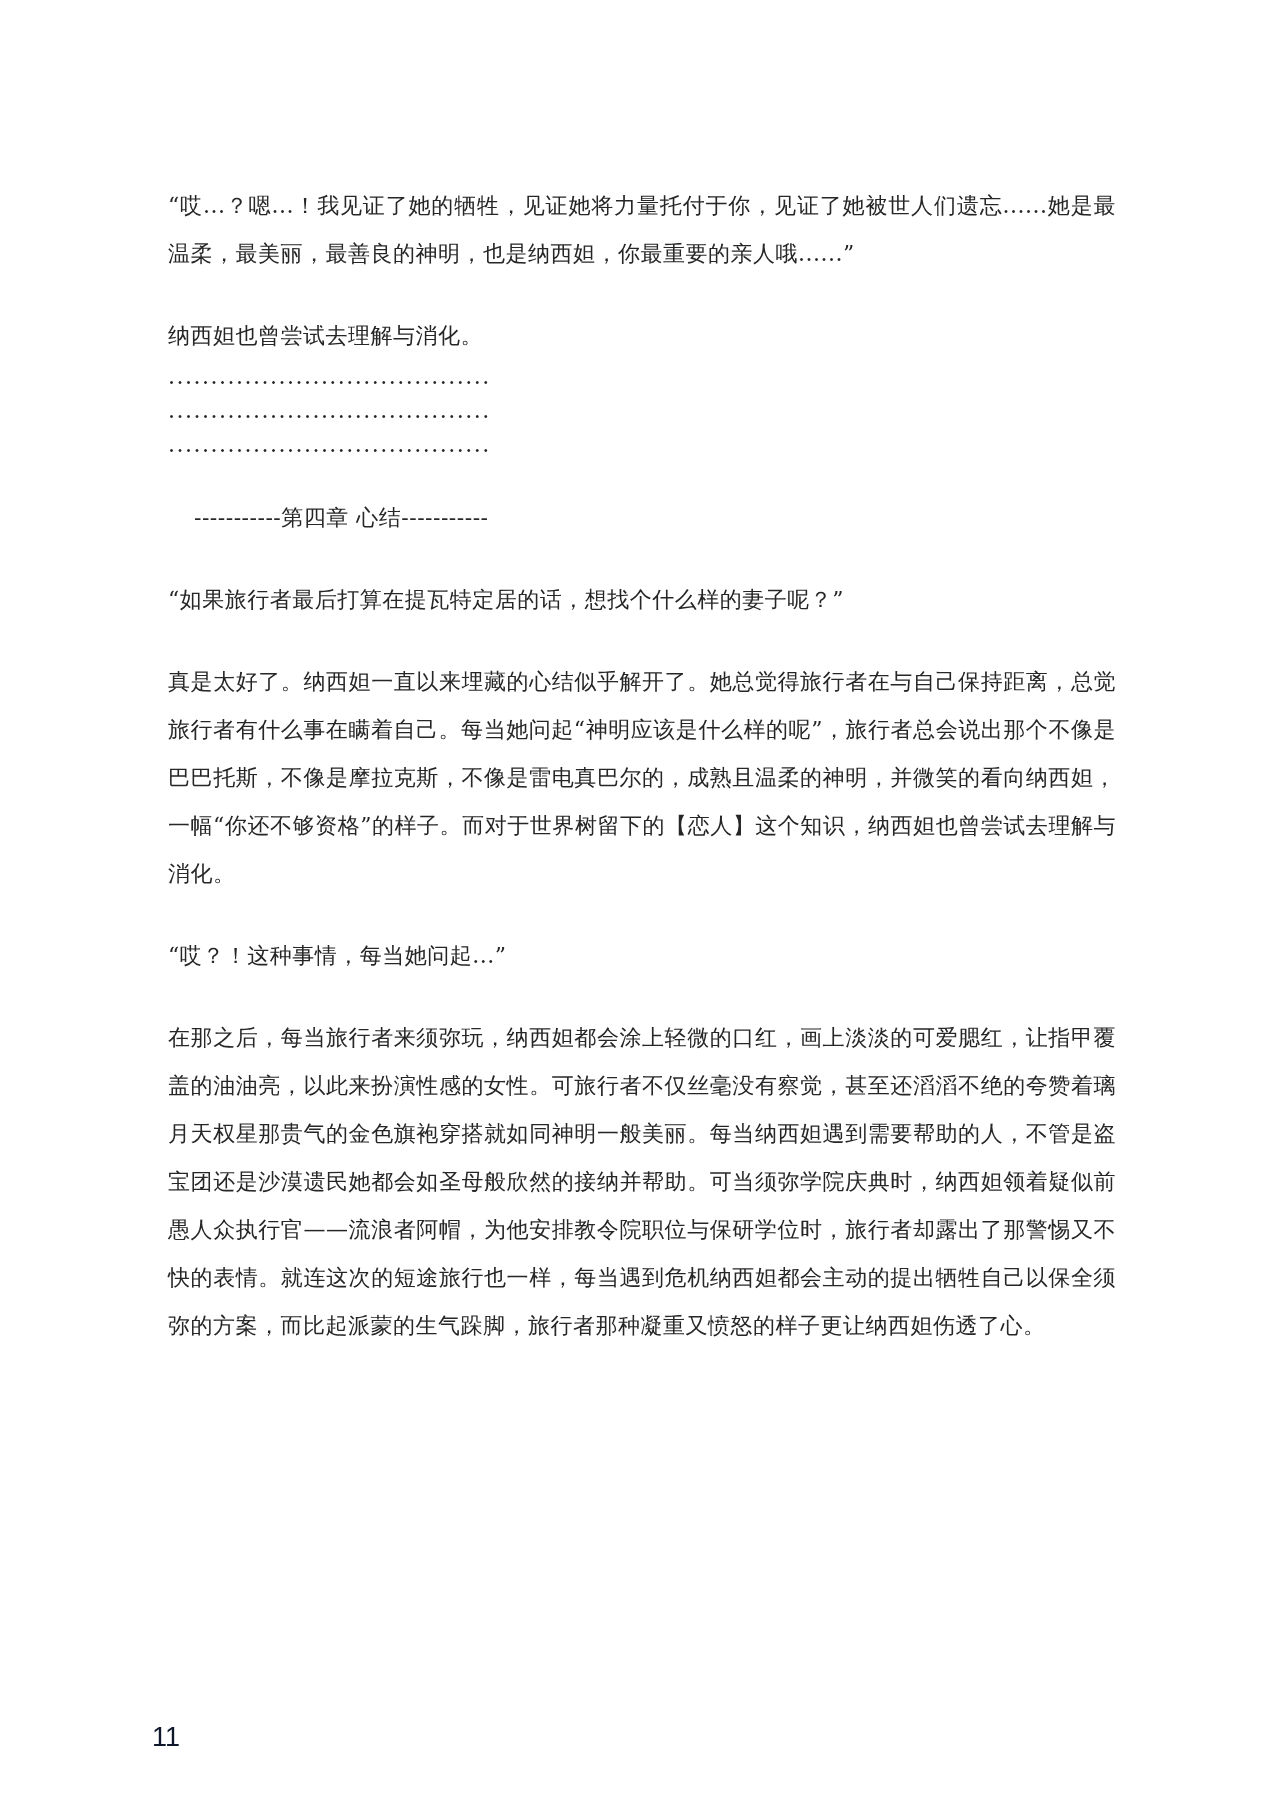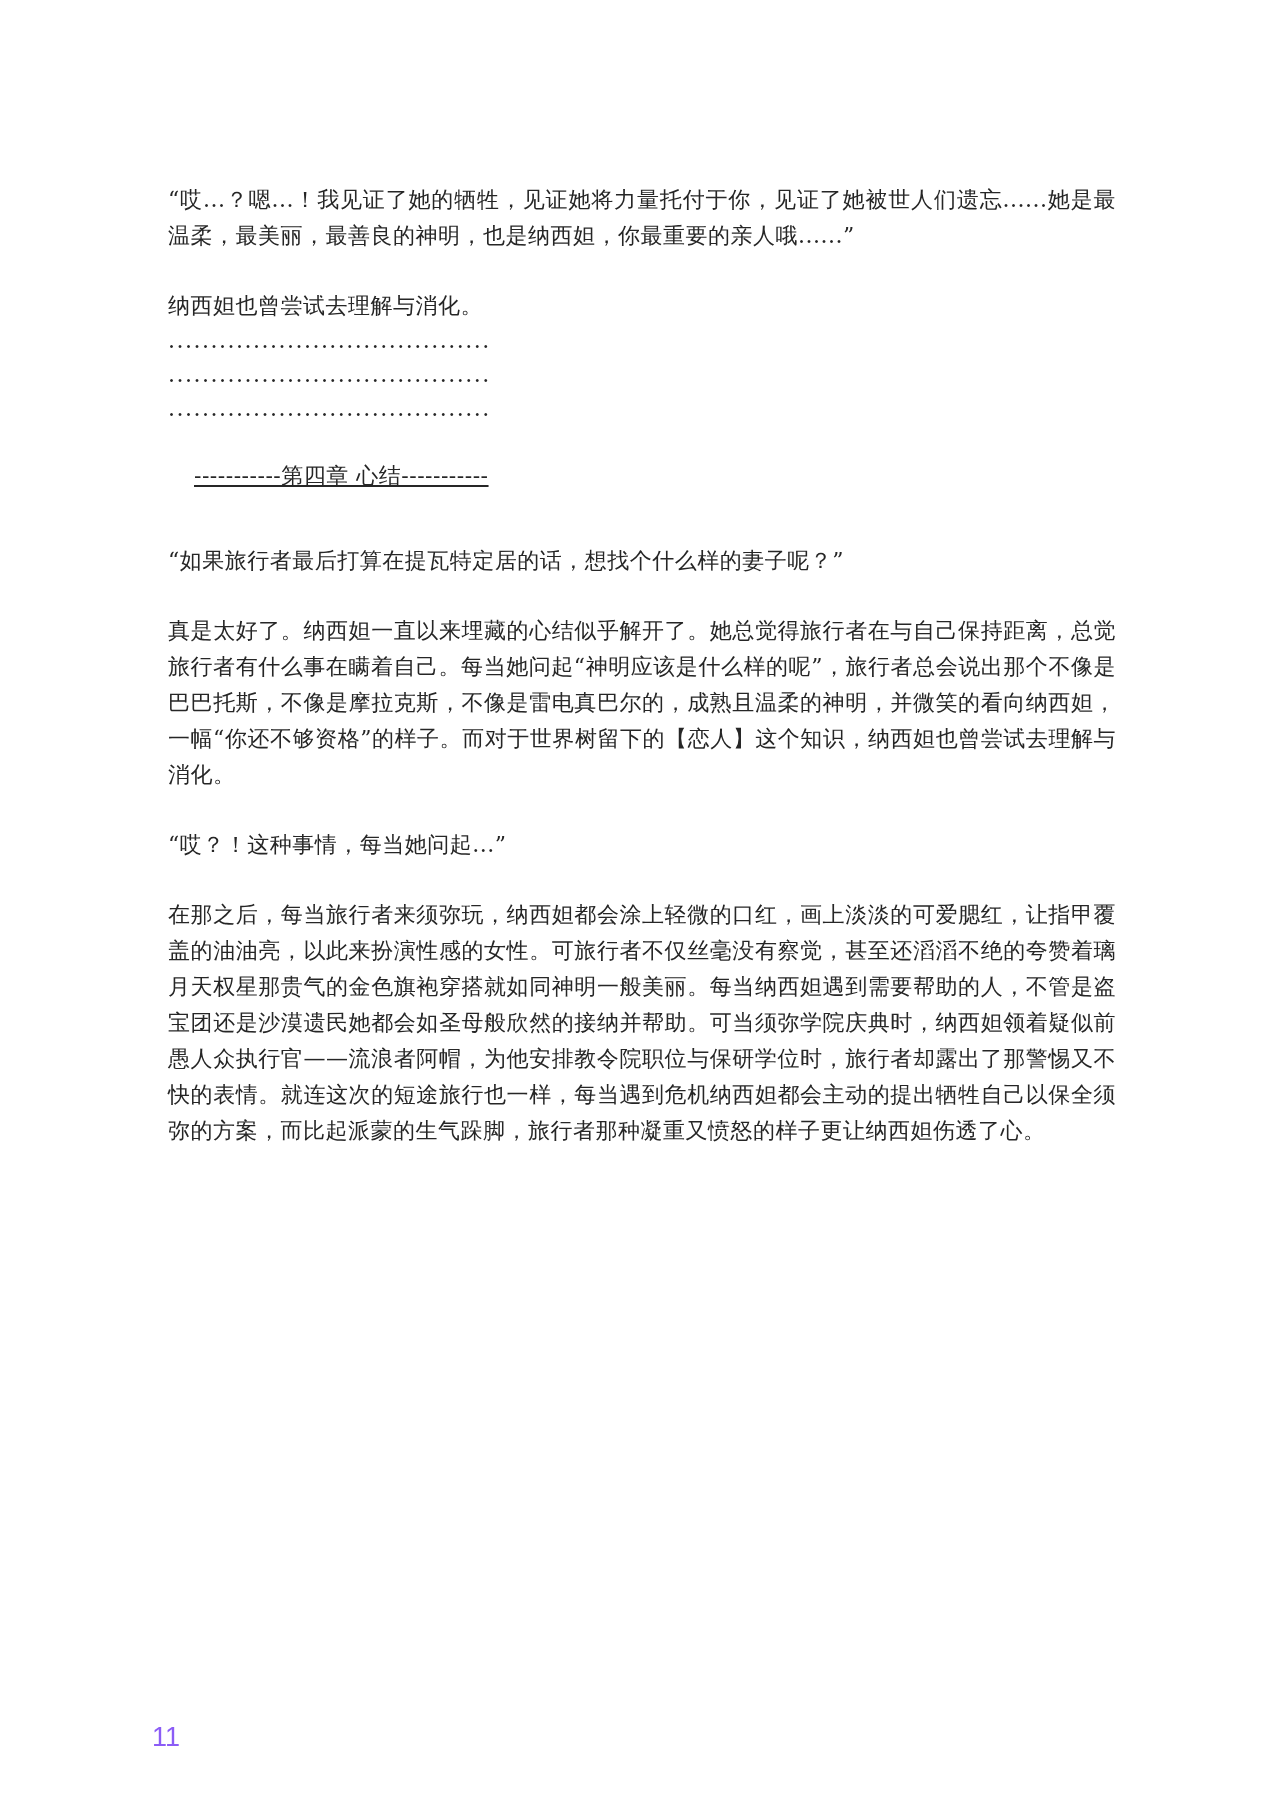--- a/index.html
+++ b/index.html
@@ -18,48 +18,47 @@
   }
   .content {
     position: absolute;
     top: 182px;
     left: 168px;
     width: 948px;
   }
   .para {
     margin: 0 0 34px 0;
     font-size: 22px;
-    line-height: 36px;
+    line-height: 48px;
     text-align: justify;
     text-align-last: left;
     letter-spacing: 0.5px;
   }
   .para.no-gap {
     margin-bottom: 0;
   }
   .para.dots {
     margin: 0;
     line-height: 34px;
     text-align: left;
     letter-spacing: 1.5px;
   }
   .para.heading {
     padding-left: 26px;
     margin-top: 32px;
-    margin-bottom: 49px;
+    margin-bottom: 34px;
     text-align: left;
-    text-decoration: underline;
   }
   .page-number {
     position: absolute;
     left: 152px;
     top: 1722px;
     font-family: "Liberation Sans", sans-serif;
     font-size: 27px;
-    color: #8b5cf6;
+    color: #0f172a;
   }
 </style>
 </head>
 <body>
 
 <div class="page">
   <div class="content">
     <p class="para quote">“哎...？嗯...！我见证了她的牺牲，见证她将力量托付于你，见证了她被世人们遗忘......她是最温柔，最美丽，最善良的神明，也是纳西妲，你最重要的亲人哦......”</p>
     <p class="para no-gap">纳西妲也曾尝试去理解与消化。</p>
     <p class="para dots">......................................</p>

